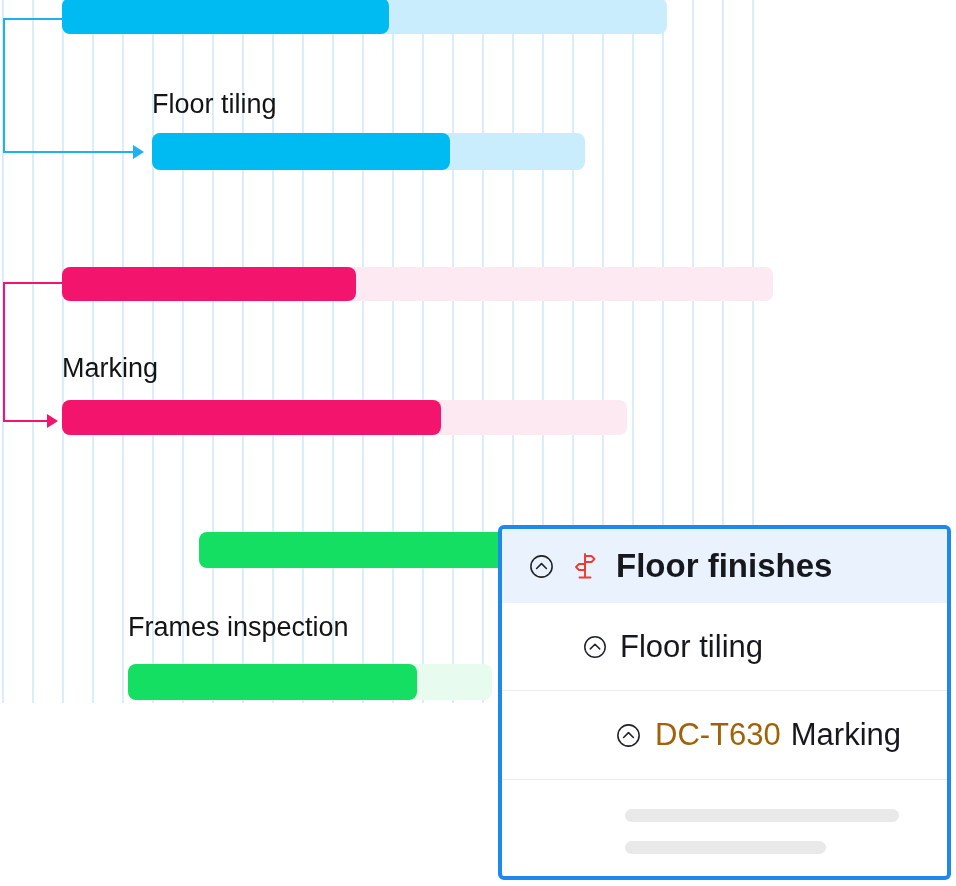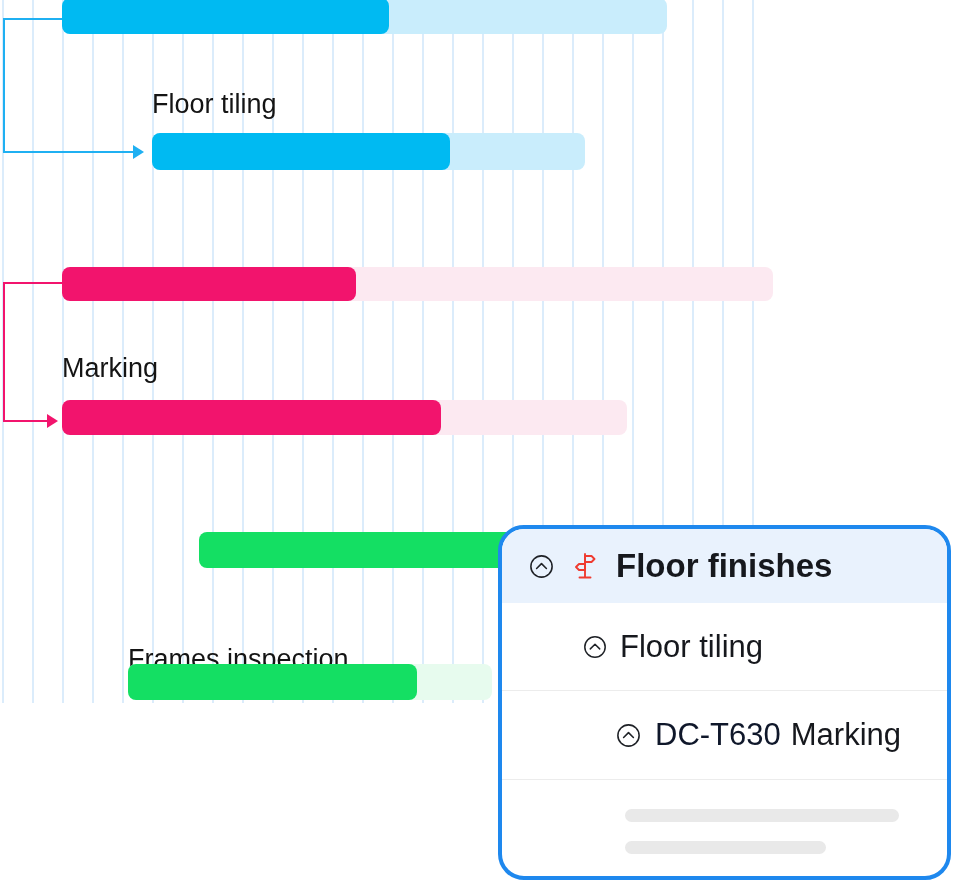--- a/index.html
+++ b/index.html
@@ -23,49 +23,49 @@
   .b3f{left:62px;top:267px;width:294px;height:34px;background:#F2146D;}
   .b4t{left:62px;top:400px;width:565px;height:35px;background:#FCE9F1;}
   .b4f{left:62px;top:400px;width:379px;height:35px;background:#F2146D;}
   .b5f{left:199px;top:532px;width:331px;height:36px;background:#14DF63;}
   .b6t{left:128px;top:664px;width:364px;height:36px;background:#E7FBEE;}
   .b6f{left:128px;top:664px;width:289px;height:36px;background:#14DF63;}
   
   .tlabel{position:absolute;font-size:27px;line-height:29px;color:#141414;white-space:nowrap;}
   .lb2{left:152px;top:90px;}
   .lb4{left:62px;top:354px;}
-  .lb6{left:128px;top:645px;}
+  .lb6{left:128px;top:613px;}
   
   .seg{position:absolute;}
   .cblue{background:#1FB0F2;}
   .cpink{background:#F2146D;}
   .bl-h1{left:3px;top:18px;width:59px;height:2px;}
   .bl-v {left:3px;top:18px;width:2px;height:135px;}
   .bl-h2{left:3px;top:151px;width:130px;height:2px;}
   .pk-h1{left:3px;top:282px;width:59px;height:2px;}
   .pk-v {left:3px;top:282px;width:2px;height:140px;}
   .pk-h2{left:3px;top:420px;width:44px;height:2px;}
   .arrow{position:absolute;width:0;height:0;border-top:7px solid transparent;border-bottom:7px solid transparent;}
   .bl-ar{left:133px;top:145px;border-left:11px solid #1FB0F2;}
   .pk-ar{left:47px;top:414px;border-left:11px solid #F2146D;}
   
   .popup{
     position:absolute;left:498px;top:525px;width:453px;height:355px;box-sizing:border-box;
-    background:#fff;border:4px solid #1E88EE;border-radius:26px;overflow:hidden;z-index:10;
+    background:#fff;border:4px solid #1E88EE;border-radius:6px;overflow:hidden;z-index:10;
   }
   .popup .hdr{
     height:74px;background:#E9F2FD;display:flex;align-items:center;
     padding-left:27px;gap:18px;
   }
   .popup .hdr .ttl{font-size:33px;font-weight:600;color:#16181D;white-space:nowrap;}
   .popup .row{display:flex;align-items:center;border-bottom:1px solid #ECECEC;}
   .popup .r2{height:87px;padding-left:81px;gap:13px;}
   .popup .r3{height:88px;padding-left:114px;gap:14px;}
   .popup .rowtxt{font-size:31px;font-weight:500;color:#16181D;white-space:nowrap;}
-  .popup .code{font-size:31px;font-weight:400;color:#0f172a;margin-right:-4px;white-space:nowrap;}
+  .popup .code{font-size:31px;font-weight:400;color:#a16207;margin-right:-4px;white-space:nowrap;}
   .popup .ftr{position:relative;height:98px;}
   .skel{position:absolute;height:13px;border-radius:7px;background:#E9E9E9;}
   .sk1{left:123px;top:29px;width:274px;}
   .sk2{left:123px;top:61px;width:201px;}
   
   .icn{display:inline-flex;flex:0 0 auto;line-height:0;color:#1F2227;}
   .icn svg{display:block;}
 </style>
 </head>
 <body>

